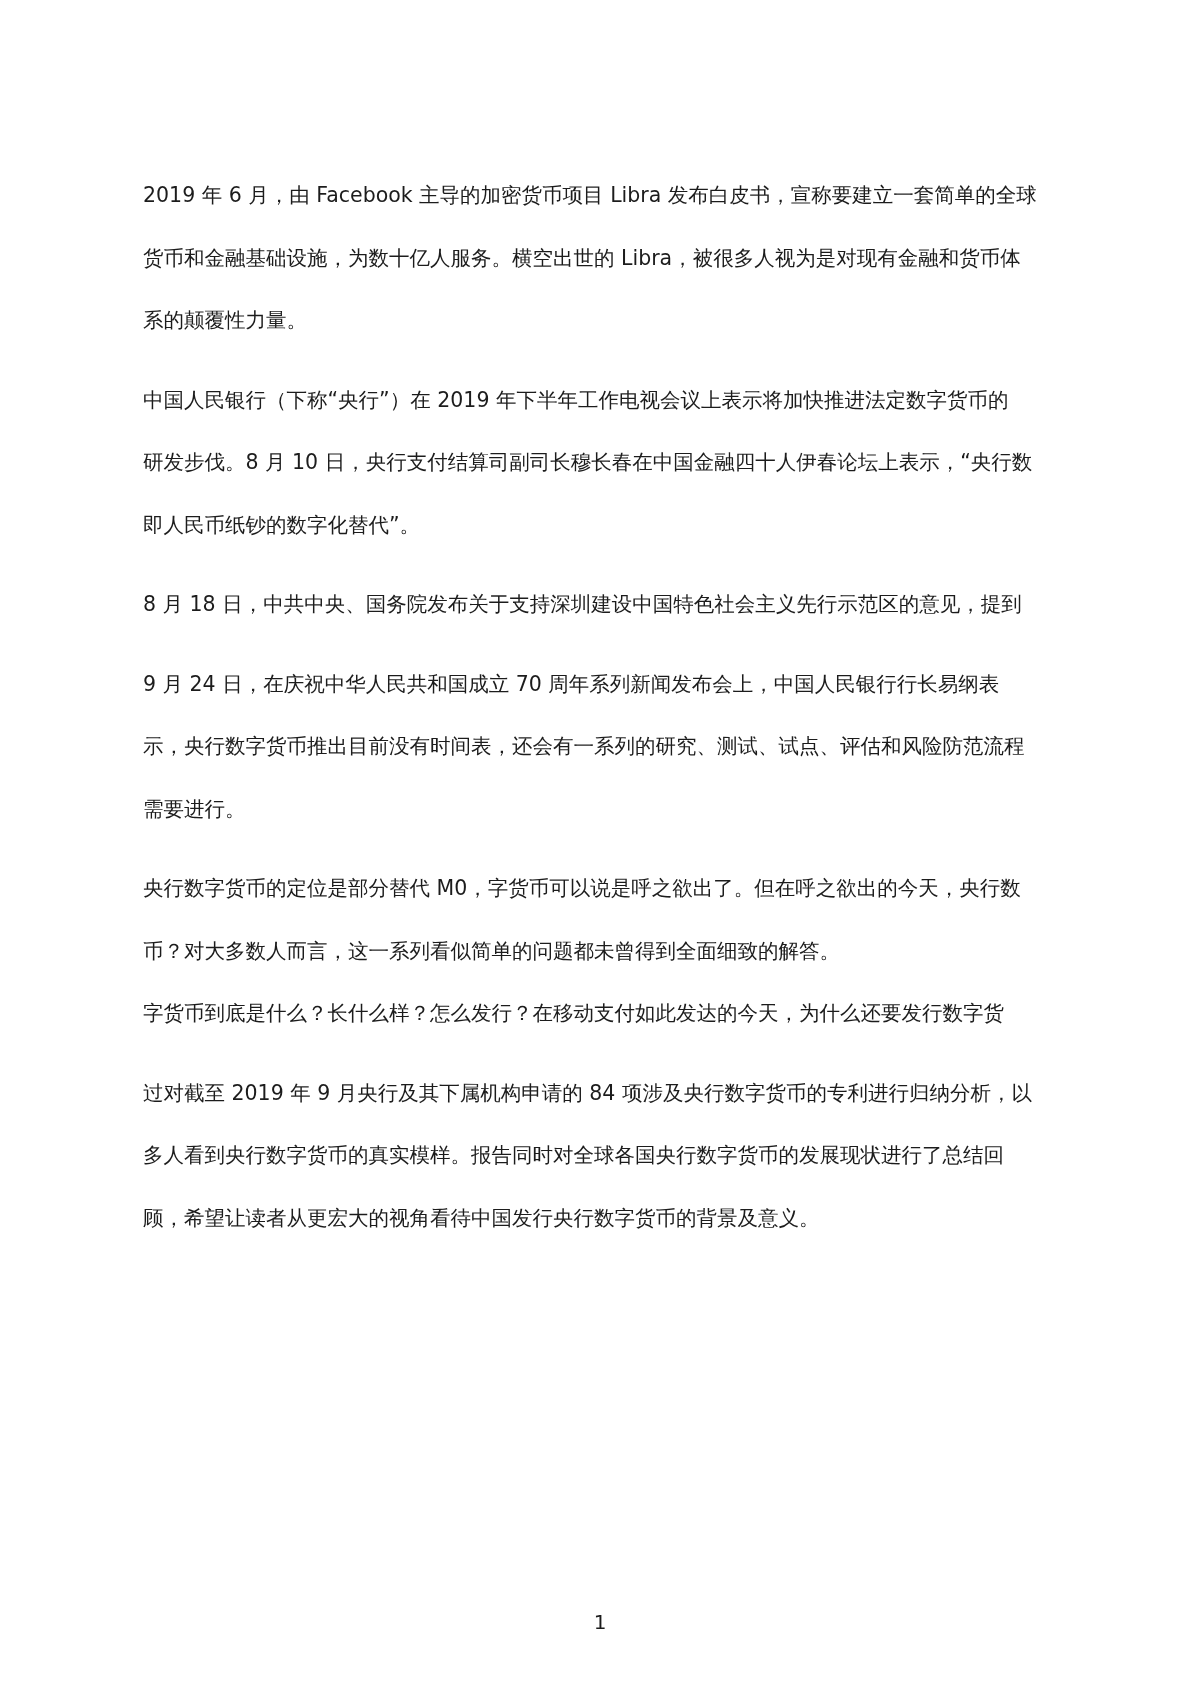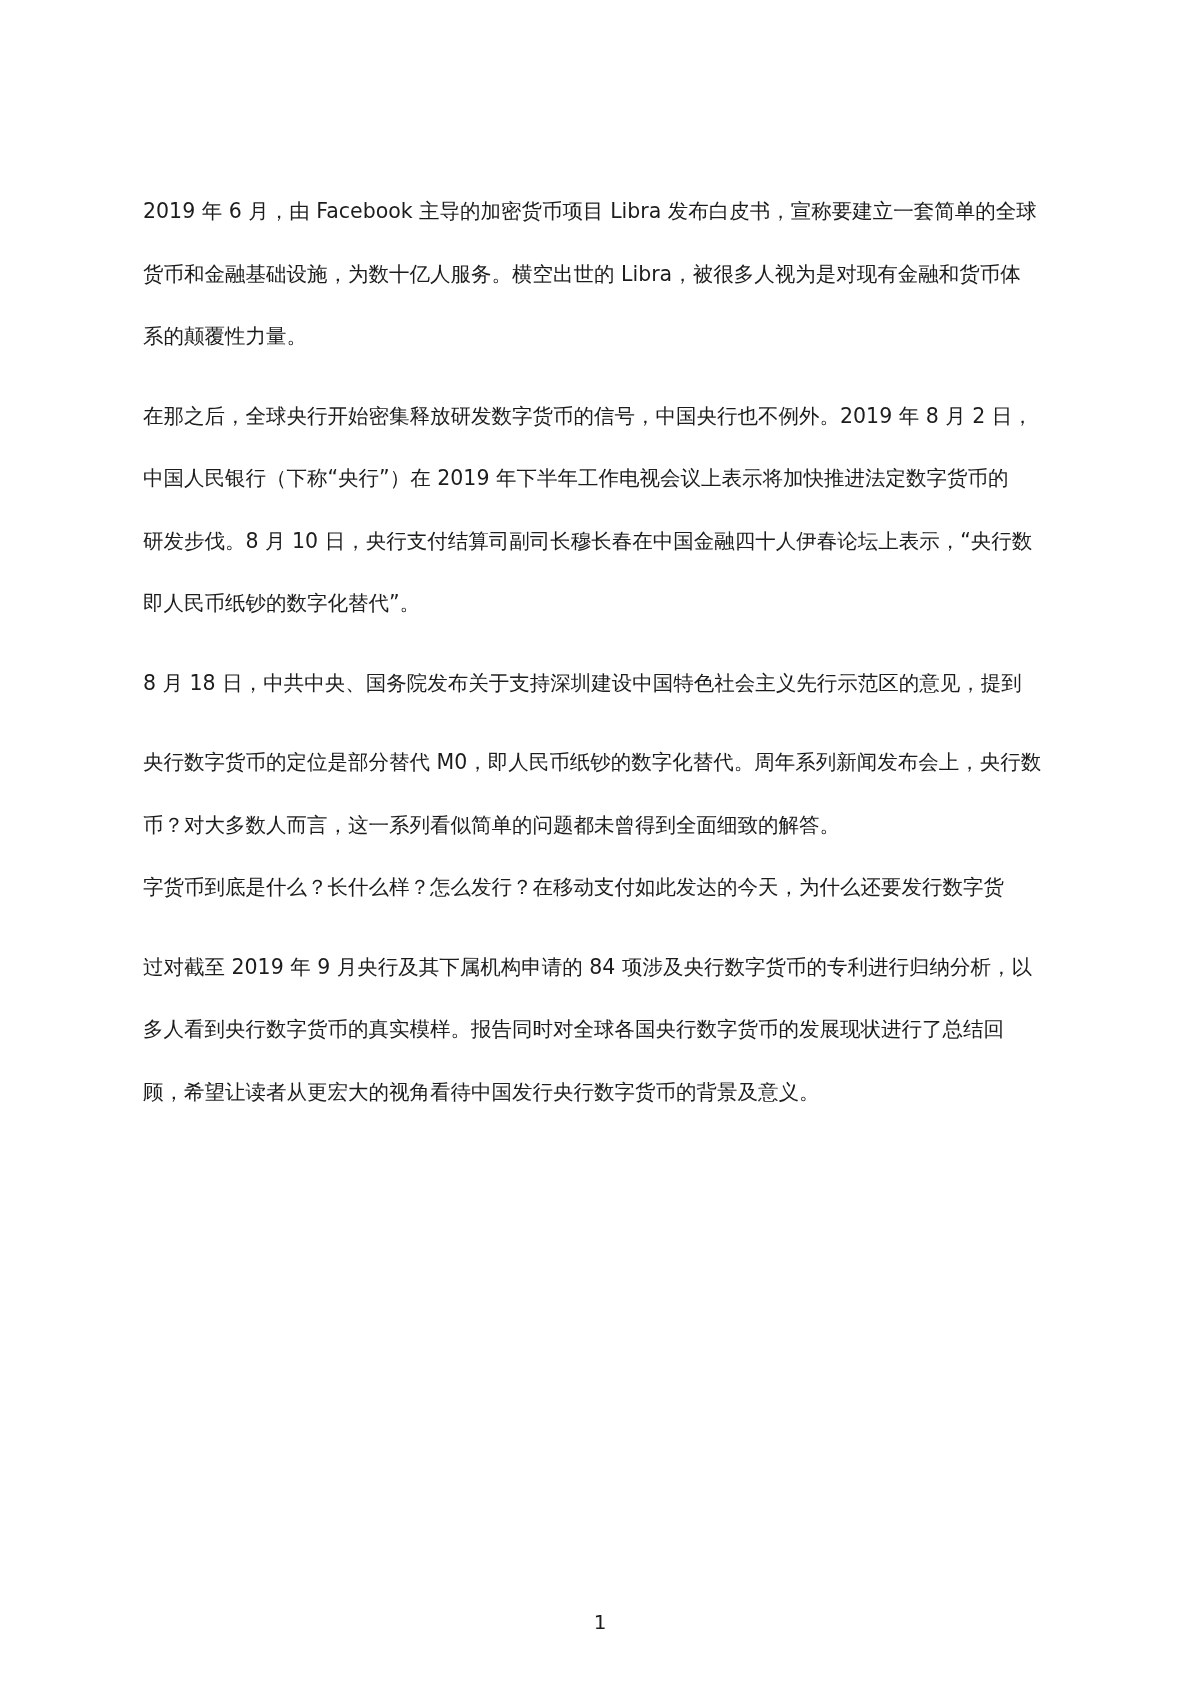--- a/index.html
+++ b/index.html
@@ -11,21 +11,21 @@
     width: 1200px;
     height: 1698px;
     position: relative;
     overflow: hidden;
     font-family: "DejaVu Sans", "Liberation Sans", sans-serif;
     color: #1c1c1c;
   }
   .page {
     position: absolute;
     left: 143px;
-    top: 180px;
+    top: 164px;
     width: 940px;
   }
   .para {
     margin: 0 0 17px 0;
   }
   .line {
     display: block;
     height: 62.5px;
     line-height: 62.5px;
     font-size: 20.5px;
@@ -48,33 +48,37 @@
 
 <div class="page">
 
   <div class="para">
     <span class="line">2019 年 6 月，由 Facebook 主导的加密货币项目 Libra 发布白皮书，宣称要建立一套简单的全球</span>
     <span class="line">货币和金融基础设施，为数十亿人服务。横空出世的 Libra，被很多人视为是对现有金融和货币体</span>
     <span class="line">系的颠覆性力量。</span>
   </div>
 
   <div class="para">
-    <span class="line">在那之后，全球央行开始密集释放研发数字货币的信号，中国央行也不例外。2019 年 8 月 2 日，</span>
     <span class="line">中国人民银行（下称“央行”）在 2019 年下半年工作电视会议上表示将加快推进法定数字货币的</span>
     <span class="line">研发步伐。8 月 10 日，央行支付结算司副司长穆长春在中国金融四十人伊春论坛上表示，“央行数</span>
     <span class="line">即人民币纸钞的数字化替代”。</span>
   </div>
 
   <div class="para">
     <span class="line">8 月 18 日，中共中央、国务院发布关于支持深圳建设中国特色社会主义先行示范区的意见，提到</span>
   </div>
 
+  <div class="para">
+    <span class="line">9 月 24 日，在庆祝中华人民共和国成立 70 周年系列新闻发布会上，中国人民银行行长易纲表</span>
+    <span class="line">示，央行数字货币推出目前没有时间表，还会有一系列的研究、测试、试点、评估和风险防范流程</span>
+    <span class="line">需要进行。</span>
+  </div>
 
   <div class="para">
-    <span class="line">央行数字货币的定位是部分替代 M0，即人民币纸钞的数字化替代。周年系列新闻发布会上，央行数</span>
+    <span class="line">央行数字货币的定位是部分替代 M0，字货币可以说是呼之欲出了。但在呼之欲出的今天，央行数</span>
     <span class="line">币？对大多数人而言，这一系列看似简单的问题都未曾得到全面细致的解答。</span>
     <span class="line">字货币到底是什么？长什么样？怎么发行？在移动支付如此发达的今天，为什么还要发行数字货</span>
   </div>
 
   <div class="para">
     <span class="line">过对截至 2019 年 9 月央行及其下属机构申请的 84 项涉及央行数字货币的专利进行归纳分析，以</span>
     <span class="line">多人看到央行数字货币的真实模样。报告同时对全球各国央行数字货币的发展现状进行了总结回</span>
     <span class="line">顾，希望让读者从更宏大的视角看待中国发行央行数字货币的背景及意义。</span>
   </div>
 

